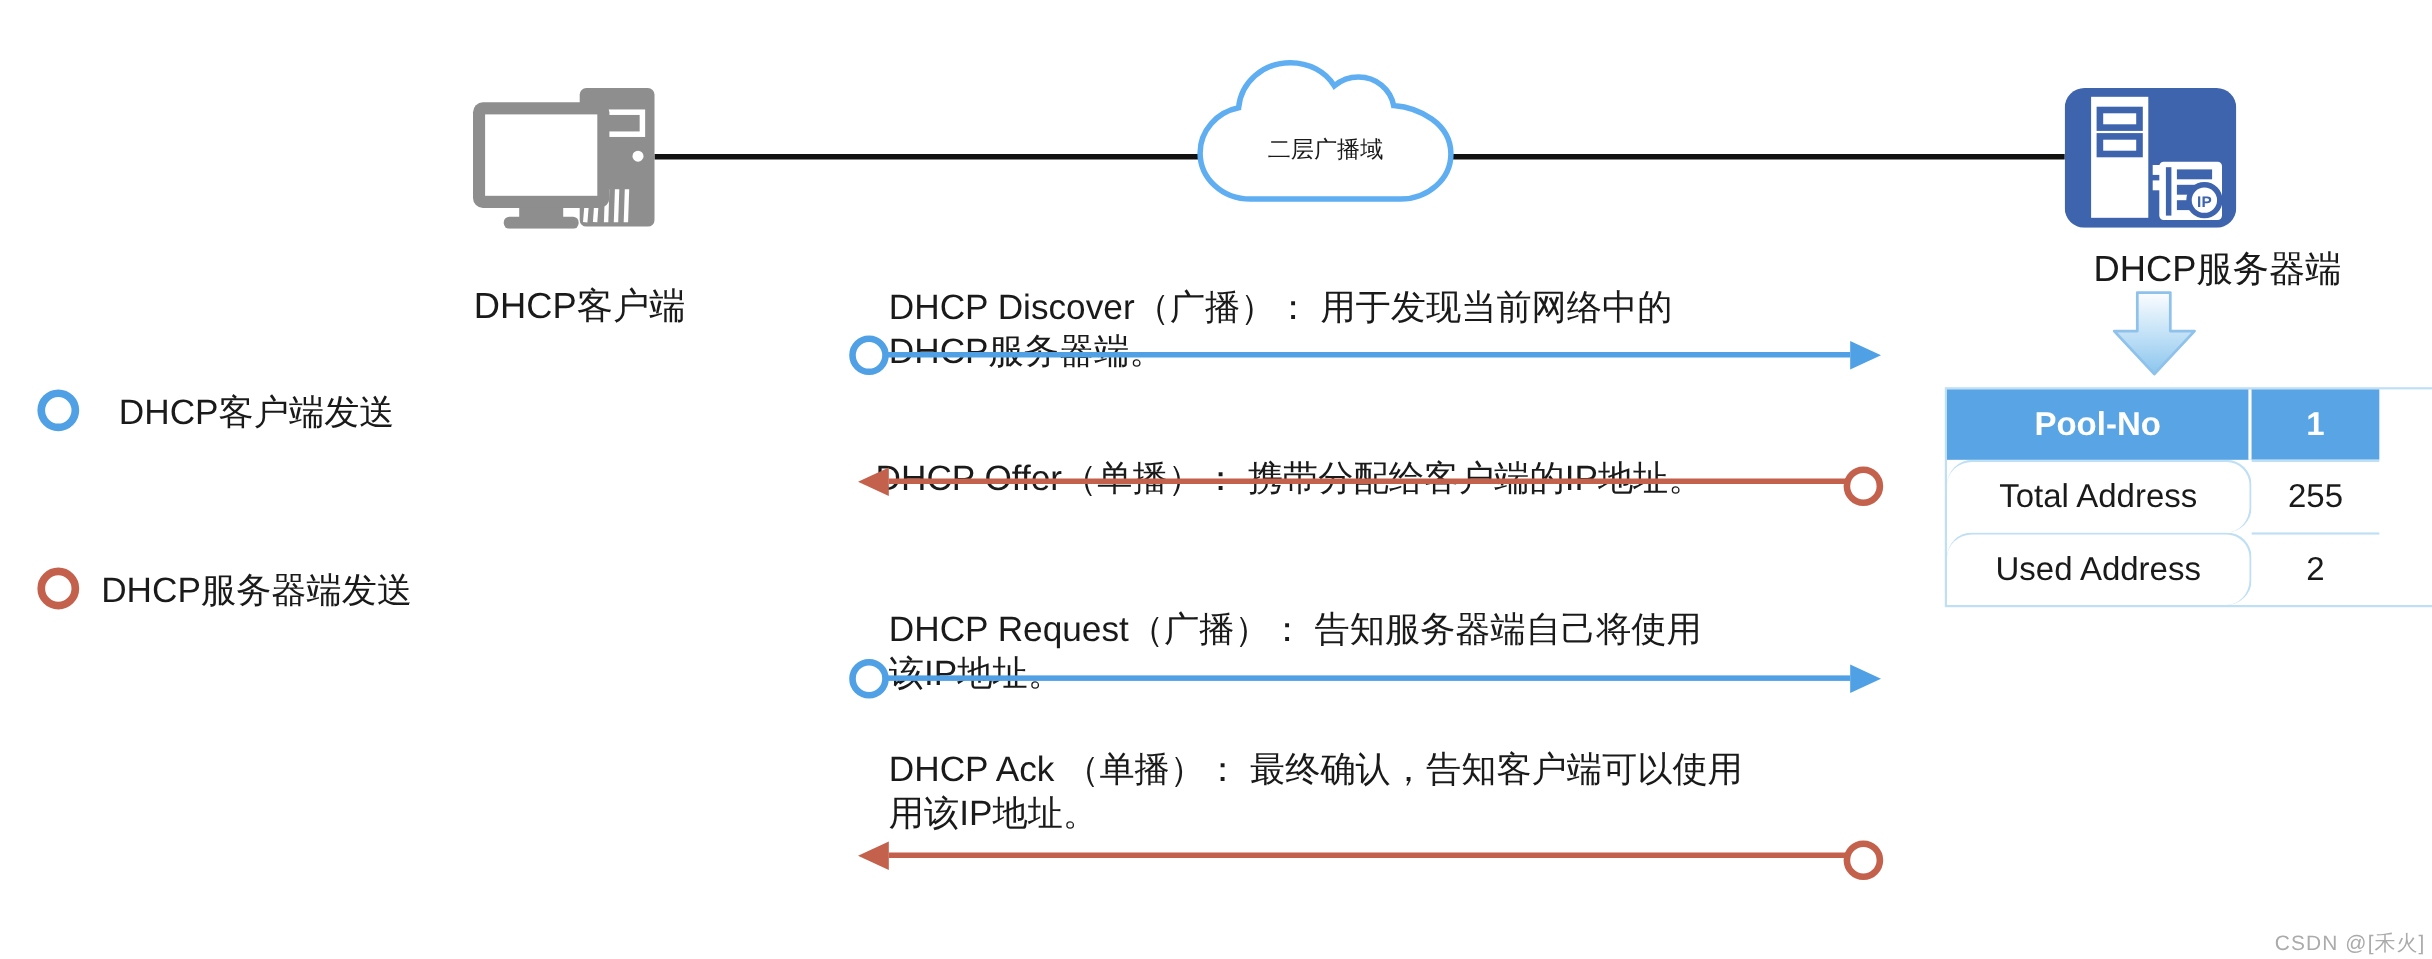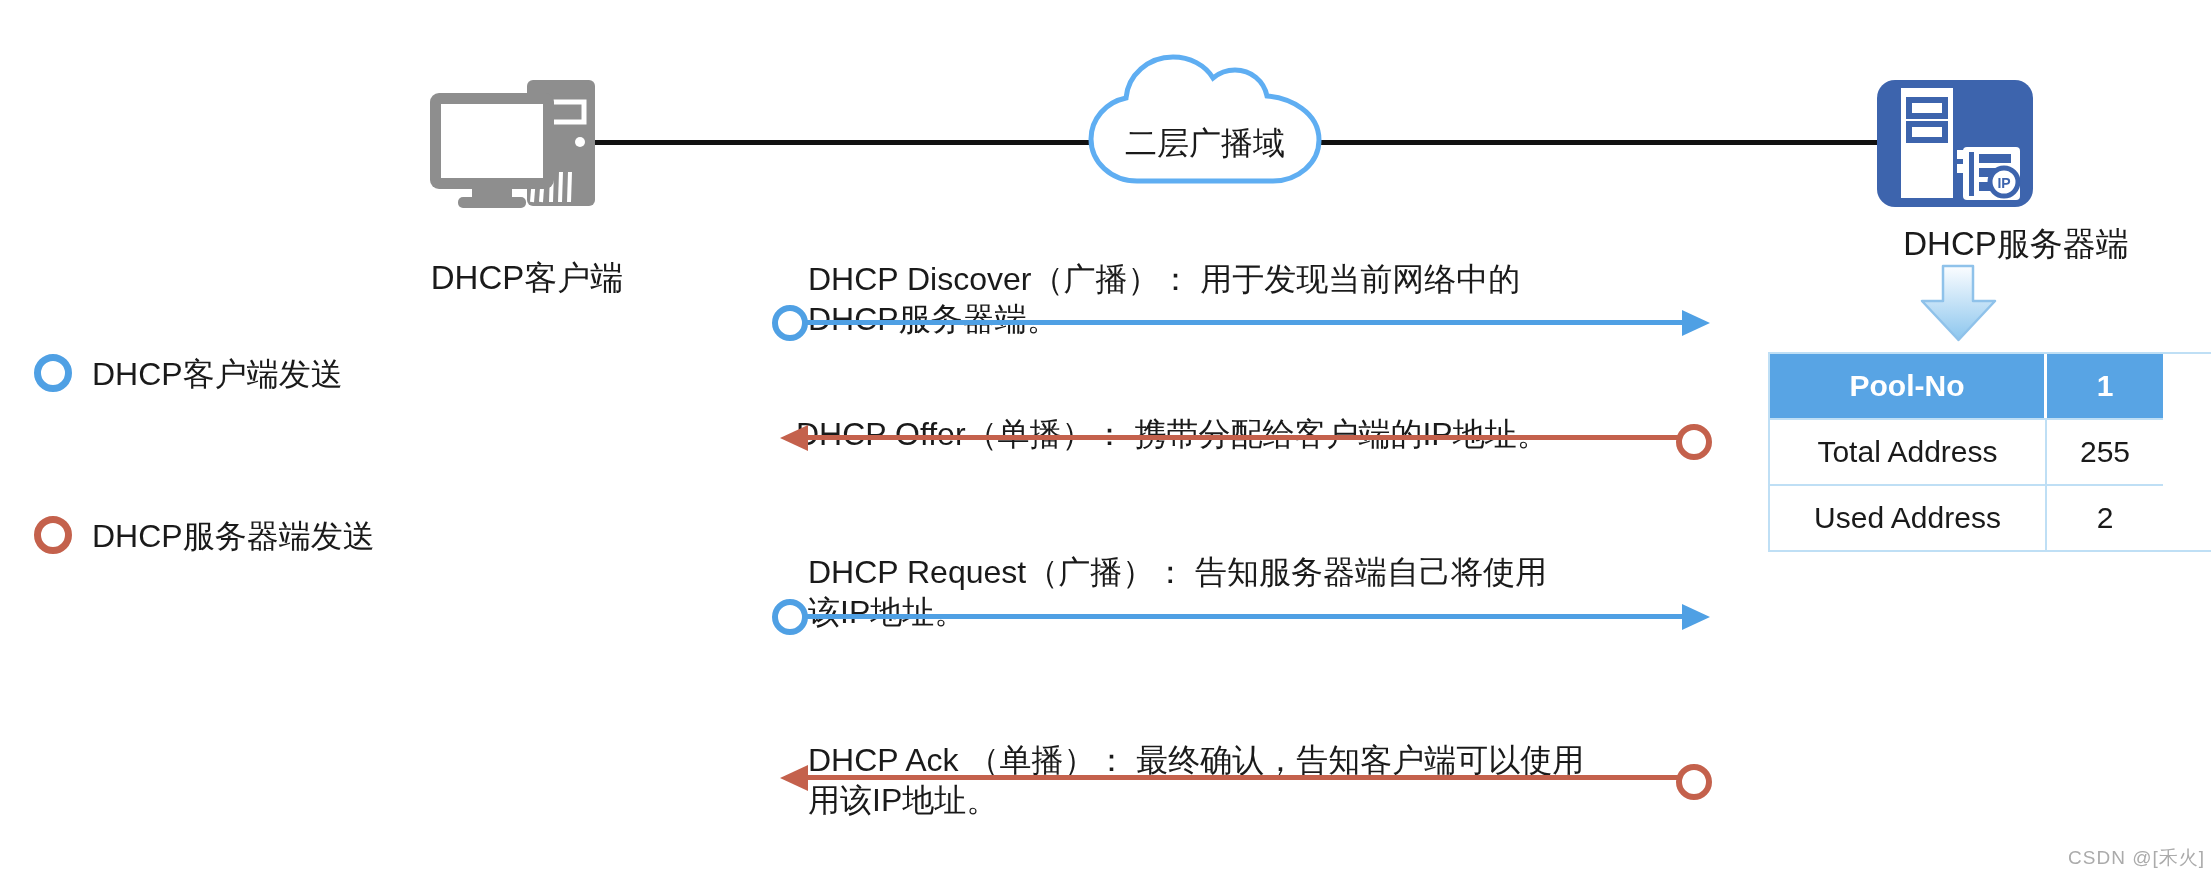--- a/index.html
+++ b/index.html
@@ -34,29 +34,29 @@
   
   .shaft{position:absolute;height:5px;}
   .shaft.blue{background:var(--blue);}
   .shaft.red{background:var(--red);}
   .head-right{position:absolute;width:0;height:0;border-top:13px solid transparent;
               border-bottom:13px solid transparent;border-left:28px solid var(--blue);}
   .head-left{position:absolute;width:0;height:0;border-top:13px solid transparent;
              border-bottom:13px solid transparent;border-right:28px solid var(--red);}
 
   .cloud-label{position:absolute;left:1083px;top:122px;width:244px;text-align:center;
-               font-size:32px;color:var(--ink);}
+               font-size:21px;color:var(--ink);}
 
   
   .pool-table{position:absolute;left:1768px;top:352px;width:472px;border:2px solid var(--tbl-border);}
   .pt-row{display:grid;grid-template-columns:277px 116px;}
   .pt-row.header .pt-cell{background:var(--hdr-blue);color:#fff;font-weight:bold;height:64px;}
   .pt-row.header .pt-cell:first-child{border-right:3px solid #fff;}
   .pt-row.body .pt-cell{background:#fff;color:var(--ink);height:66px;border-top:2px solid var(--tbl-border);}
-  .pt-row.body .pt-cell:first-child{border-right:2px solid var(--tbl-border);}
+  .pt-row.body .pt-cell:first-child{border-right:2px solid var(--tbl-border);border-radius:23px;}
   .pt-cell{display:flex;align-items:center;justify-content:center;font-size:30px;}
 
   .watermark{position:absolute;right:6px;top:845px;font-size:19px;color:#ABABAB;letter-spacing:1px;}
 </style>
 </head>
 <body>
 
 <div class="canvas">
 
   <div class="link-line"></div>
@@ -122,21 +122,21 @@
       <div class="pt-cell">Total Address</div>
       <div class="pt-cell">255</div>
     </div>
     <div class="pt-row body">
       <div class="pt-cell">Used Address</div>
       <div class="pt-cell">2</div>
     </div>
   </div>
 
   <div class="ring lg" style="left:34px;top:354px;"></div>
-  <div class="legend-label" style="left:92px;top:356px;">DHCP客户端发送</div>
+  <div class="legend-label" style="left:108px;top:356px;">DHCP客户端发送</div>
 
   <div class="ring lg red" style="left:34px;top:516px;"></div>
   <div class="legend-label" style="left:92px;top:518px;">DHCP服务器端发送</div>
 
   <div class="msg-text" style="left:808px;top:231px;">
     <div>DHCP Discover（广播）： 用于发现当前网络中的</div>
     <div>DHCP服务器端。</div>
   </div>
   <div class="ring sm" style="left:772px;top:305px;"></div>
   <div class="shaft blue" style="left:806px;top:320px;width:876px;"></div>
@@ -150,21 +150,21 @@
   <div class="ring sm red" style="left:1676px;top:424px;"></div>
 
   <div class="msg-text" style="left:808px;top:524px;">
     <div>DHCP Request（广播）： 告知服务器端自己将使用</div>
     <div>该IP地址。</div>
   </div>
   <div class="ring sm" style="left:772px;top:599px;"></div>
   <div class="shaft blue" style="left:806px;top:614px;width:876px;"></div>
   <div class="head-right" style="left:1682px;top:604px;"></div>
 
-  <div class="msg-text" style="left:808px;top:712px;">
+  <div class="msg-text" style="left:808px;top:651px;">
     <div>DHCP Ack （单播）： 最终确认，告知客户端可以使用</div>
     <div>用该IP地址。</div>
   </div>
   <div class="head-left" style="left:780px;top:765px;"></div>
   <div class="shaft red" style="left:808px;top:775px;width:870px;"></div>
   <div class="ring sm red" style="left:1676px;top:764px;"></div>
 
   <div class="watermark">CSDN @[禾火]</div>
 
 </div>

